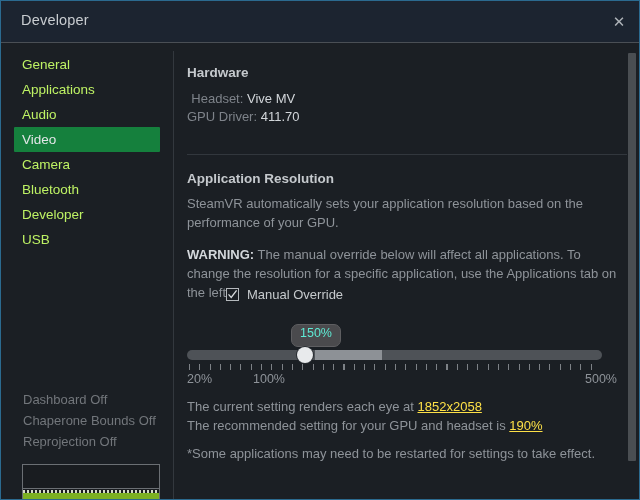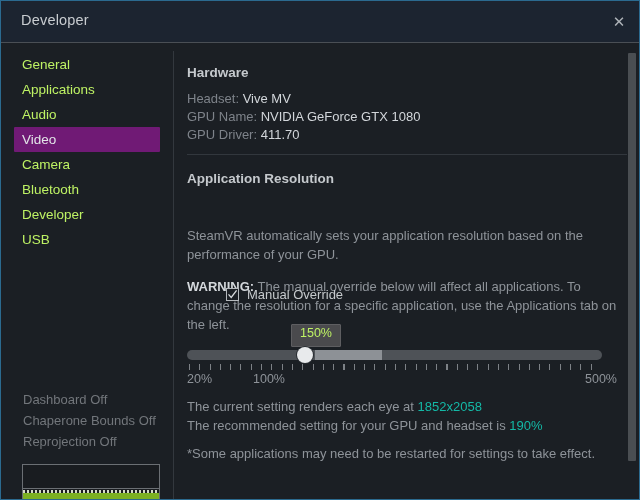--- a/index.html
+++ b/index.html
@@ -80,21 +80,21 @@
     margin: 0 13px;
     padding-left: 8px;
     box-sizing: border-box;
     font-size: 13.5px;
     line-height: 25px;
     color: #bef264;
     cursor: pointer;
     border-radius: 1px;
   }
   .nav-item.selected {
-    background: #701a75;
+    background: #15803d;
     color: #e3e6e8;
   }
 
   
   .status-block {
     position: absolute;
     left: 0;
     top: 345px;
     width: 172px;
   }
@@ -170,20 +170,21 @@
     color: #c5c9cd;
     white-space: nowrap;
   }
   .hw-title   { left: 13px; top: 21px; }
   .res-title  { left: 13px; top: 127px; }
 
   .hw-lines {
     position: absolute;
     left: 13px;
     top: 46px;
+    text-align: center;
   }
   .hw-line {
     font-size: 13px;
     line-height: 18px;
     color: #7e838a;
     white-space: nowrap;
   }
   .hw-line .val { color: #d2d6da; }
 
   .divider-h {
@@ -195,21 +196,20 @@
     background: #32373d;
   }
 
   .body-text {
     position: absolute;
     left: 13px;
     font-size: 13px;
     line-height: 19px;
     color: #8e9399;
     width: 432px;
-    margin-top: 32px;
   }
   .desc-text { top: 150px; }
   .warn-text { top: 201px; }
   .warn-text .warn-label { color: #d4d8dc; font-weight: bold; }
 
   .checkbox-row {
     position: absolute;
     left: 13px;
     top: 243px;
     display: flex;
@@ -242,22 +242,22 @@
   }
   .slider-tooltip {
     position: absolute;
     left: 104px;
     top: 0;
     background: #4a4a4d;
     border: 1px solid #5e5e61;
     box-sizing: border-box;
     padding: 1px 8px 6px 8px;
     font-size: 12.5px;
-    color: #bef264;
-    border-radius: 1px;
+    color: #5eead4;
+    border-radius: 7px;
     white-space: nowrap;
   }
   .slider-track {
     position: absolute;
     left: 0;
     top: 26px;
     width: 415px;
     height: 10px;
     background: #4e5257;
     border-radius: 5px;
@@ -308,21 +308,21 @@
     position: absolute;
     left: 13px;
     top: 353px;
   }
   .result-line {
     font-size: 13px;
     line-height: 19px;
     color: #8e9399;
     white-space: nowrap;
   }
-  .result-line .val { color: #14b8a6; }
+  .result-line .val { color: #fde047; text-decoration: underline; }
   .footnote {
     position: absolute;
     left: 13px;
     top: 402px;
     font-size: 13px;
     color: #8e9399;
     white-space: nowrap;
   }
 
   
@@ -386,24 +386,20 @@
   <div class="content">
 
     <div class="section-title hw-title">Hardware</div>
 
     <div class="hw-lines">
       <div class="hw-line">
         <span>Headset:</span>
         <span class="val">Vive MV</span>
       </div>
       <div class="hw-line">
-        <span>GPU Name:</span>
-        <span class="val">NVIDIA GeForce GTX 1080</span>
-      </div>
-      <div class="hw-line">
         <span>GPU Driver:</span>
         <span class="val">411.70</span>
       </div>
     </div>
 
     <div class="divider-h"></div>
 
     <div class="section-title res-title">Application Resolution</div>
 
     <div class="body-text desc-text">SteamVR automatically sets your application resolution based on the performance of your GPU.</div>

